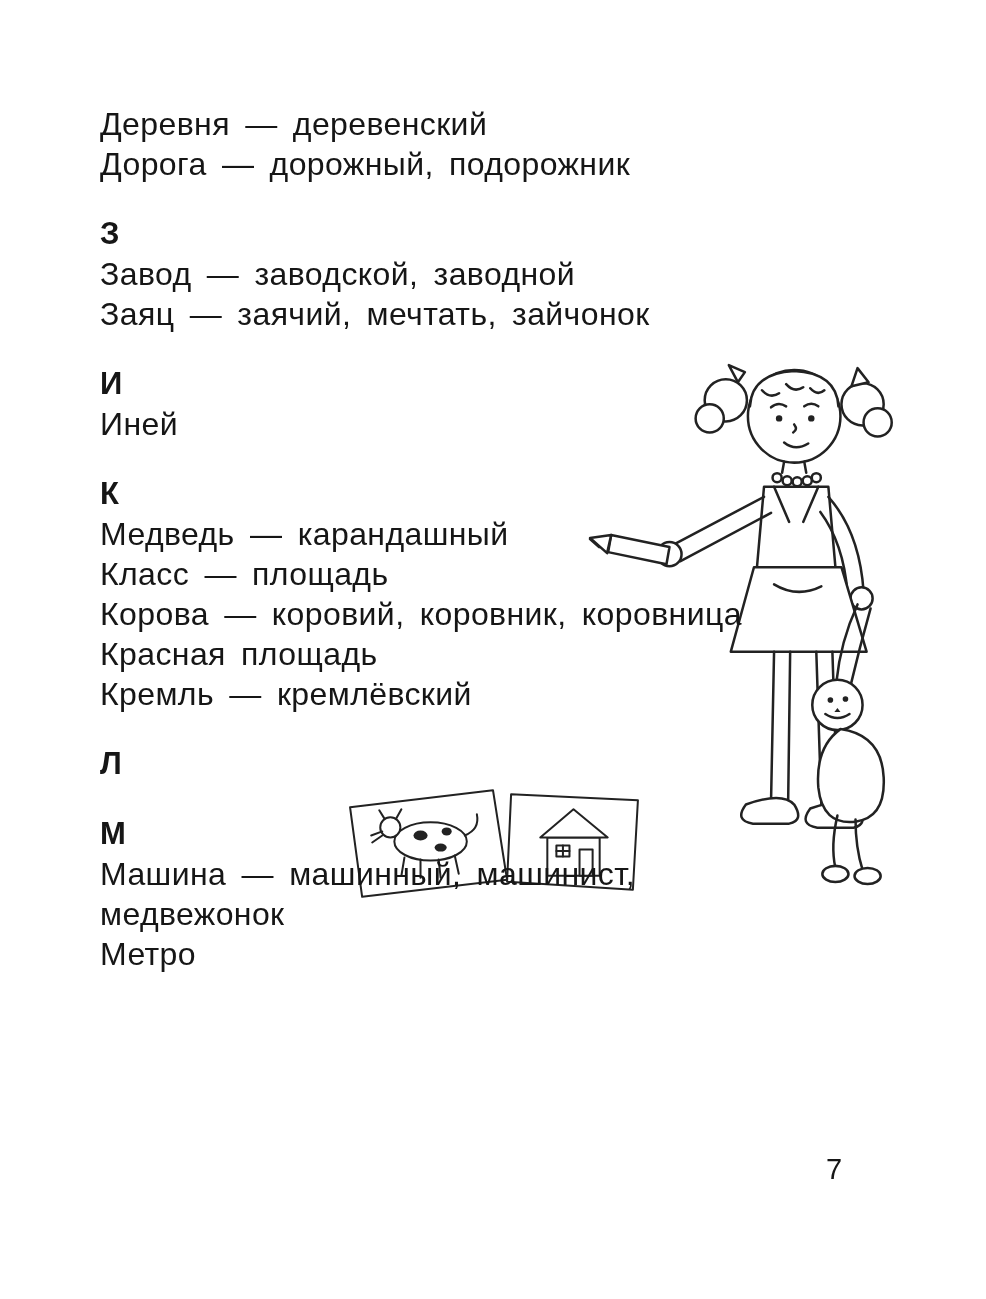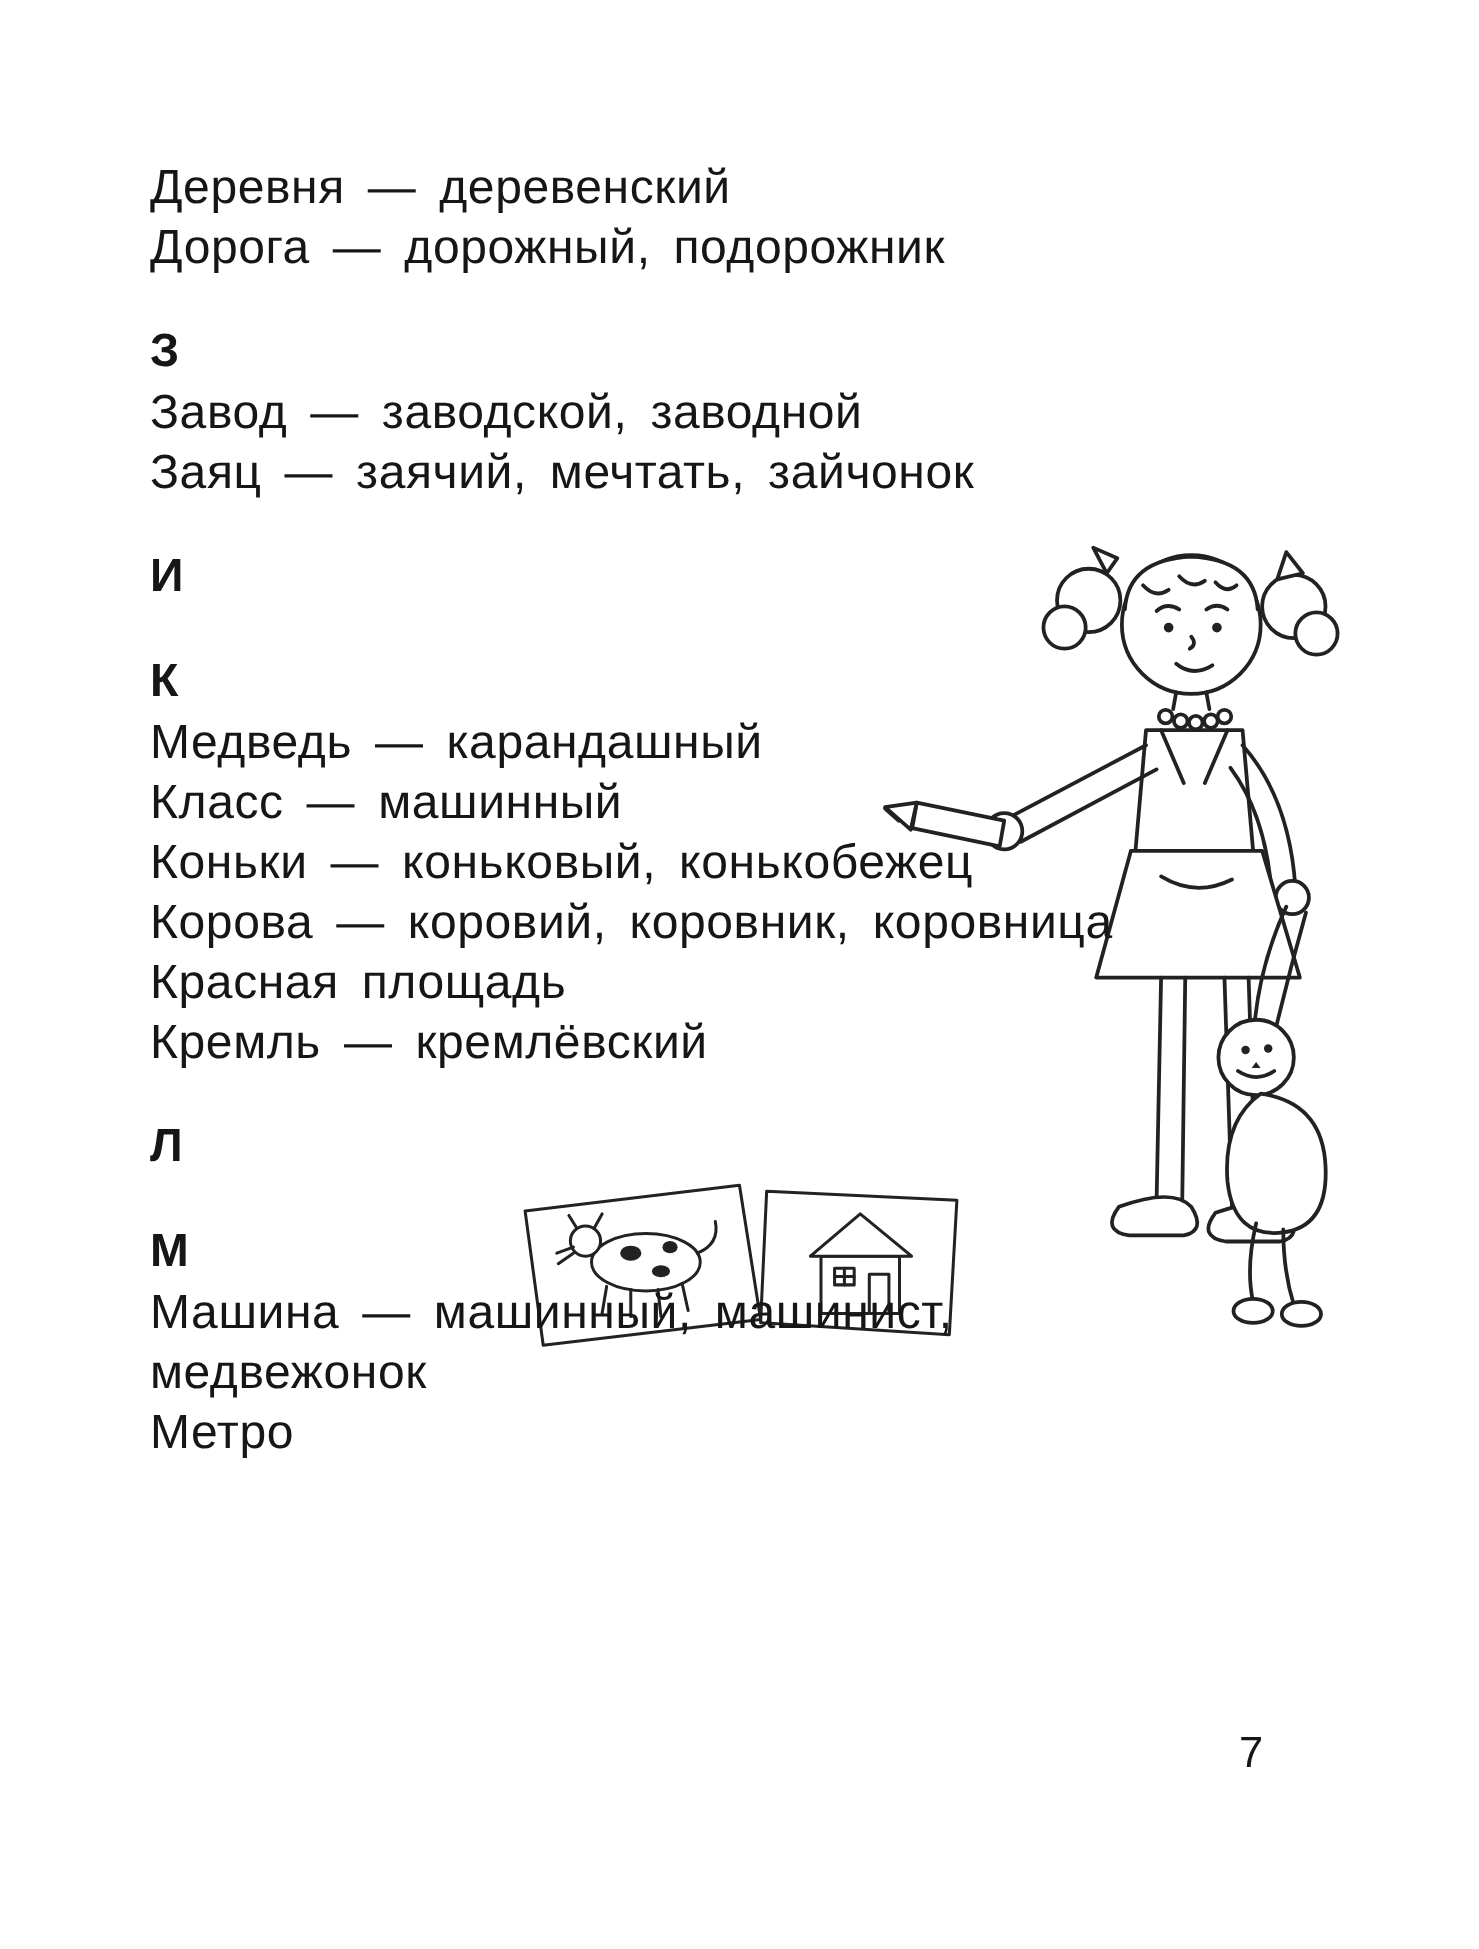--- a/index.html
+++ b/index.html
@@ -33,25 +33,25 @@
   <section class="content">
 
     <p class="entry">Деревня — деревенский</p>
     <p class="entry">Дорога — дорожный, подорожник</p>
 
     <h2 class="letter">З</h2>
     <p class="entry">Завод — заводской, заводной</p>
     <p class="entry">Заяц — заячий, мечтать, зайчонок</p>
 
     <h2 class="letter">И</h2>
+    <p class="entry">Иней</p>
 
     <h2 class="letter">К</h2>
     <p class="entry">Медведь — карандашный</p>
-    <p class="entry">Класс — машинный</p>
-    <p class="entry">Коньки — коньковый, конькобежец</p>
+    <p class="entry">Класс — площадь</p>
     <p class="entry">Корова — коровий, коровник, коровница</p>
     <p class="entry">Красная площадь</p>
     <p class="entry">Кремль — кремлёвский</p>
 
     <h2 class="letter">Л</h2>
 
     <h2 class="letter">М</h2>
     <p class="entry">Машина — машинный, машинист,</p>
     <p class="entry">медвежонок</p>
     <p class="entry">Метро</p>

